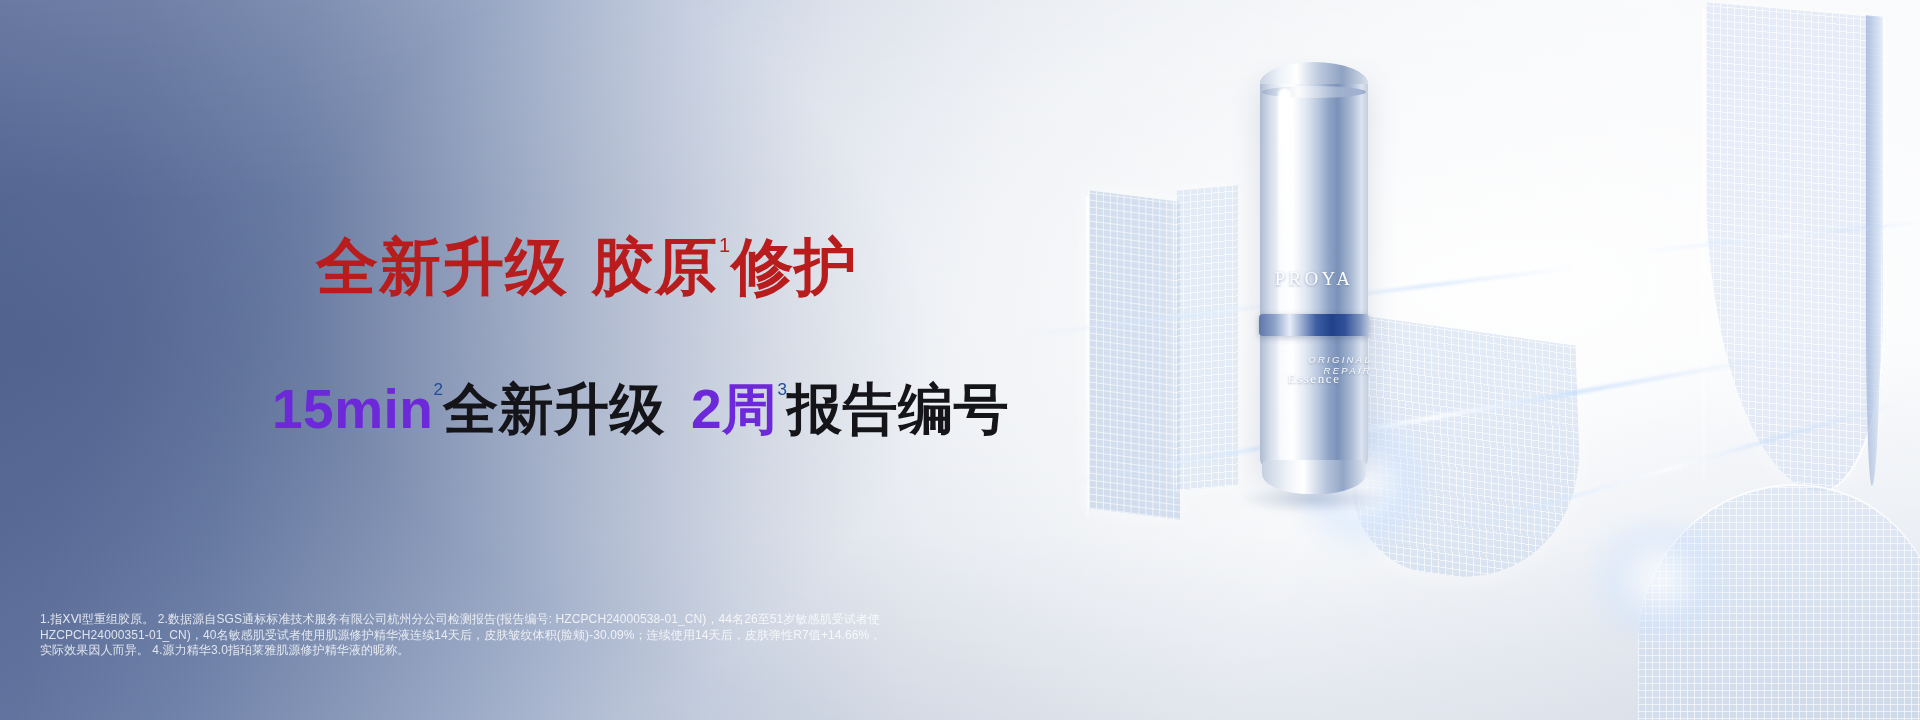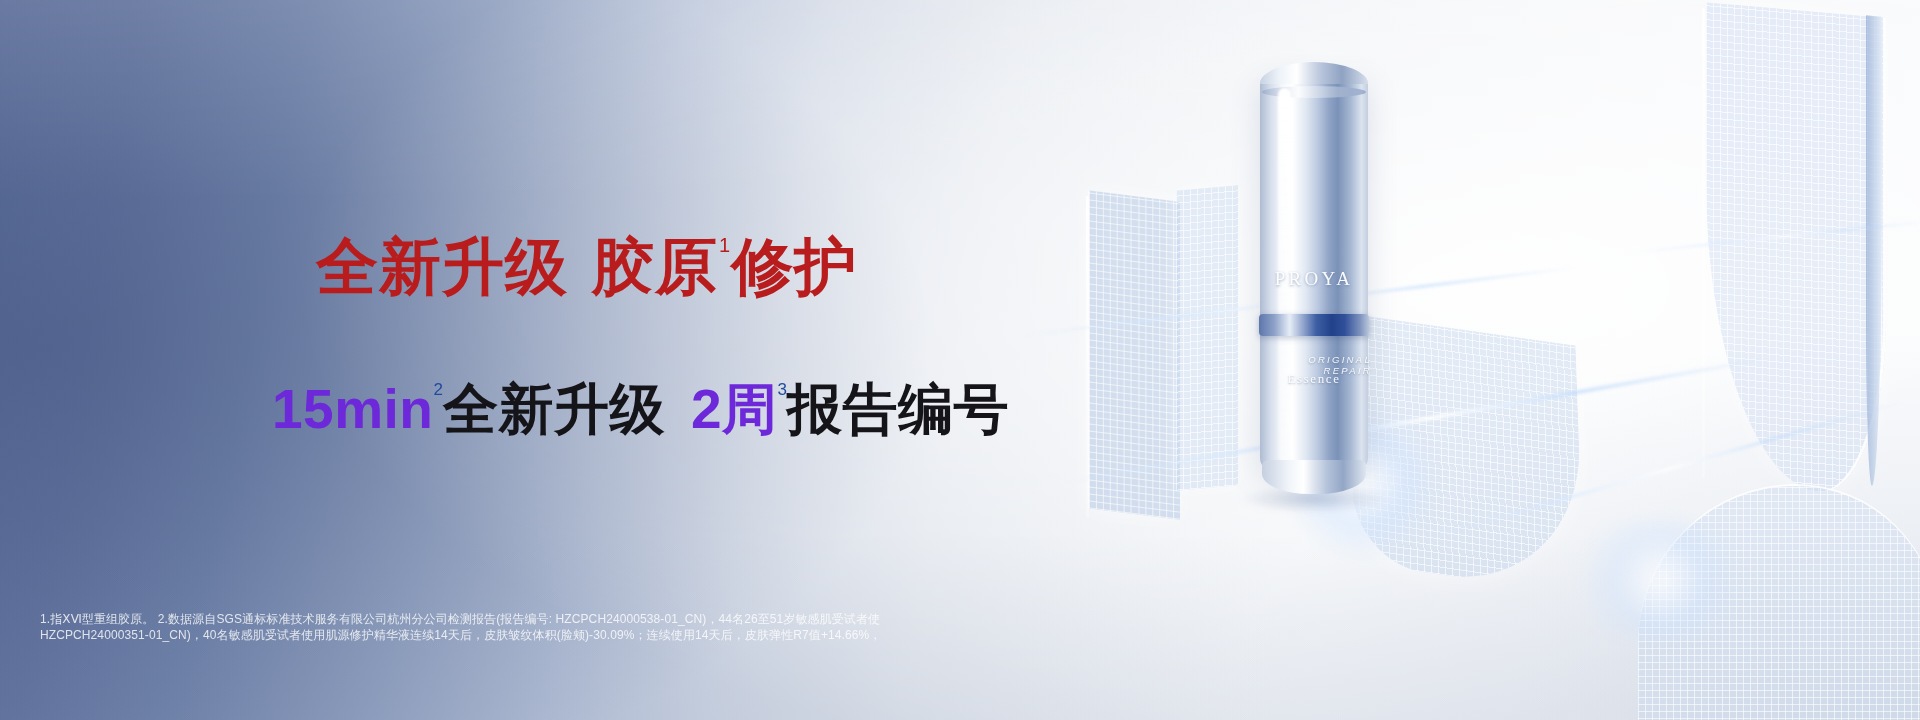--- a/index.html
+++ b/index.html
@@ -284,15 +284,16 @@
 
     <div id="subline">
       <span class="accent">15min</span><span class="sup">2</span><span>全新升级</span><span class="gap"></span><span class="accent">2周</span><span class="sup">3</span><span>报告编号</span>
     </div>
 
   </div>
 
   <div id="footnotes">
     <div>1.指ⅩⅥ型重组胶原。  2.数据源自SGS通标标准技术服务有限公司杭州分公司检测报告(报告编号: HZCPCH24000538-01_CN)，44名26至51岁敏感肌受试者使</div>
     <div>HZCPCH24000351-01_CN)，40名敏感肌受试者使用肌源修护精华液连续14天后，皮肤皱纹体积(脸颊)-30.09%；连续使用14天后，皮肤弹性R7值+14.66%，</div>
+    <div>实际效果因人而异。  4.源力精华3.0指珀莱雅肌源修护精华液的昵称。</div>
   </div>
 
 </div>
 
 </body></html>

